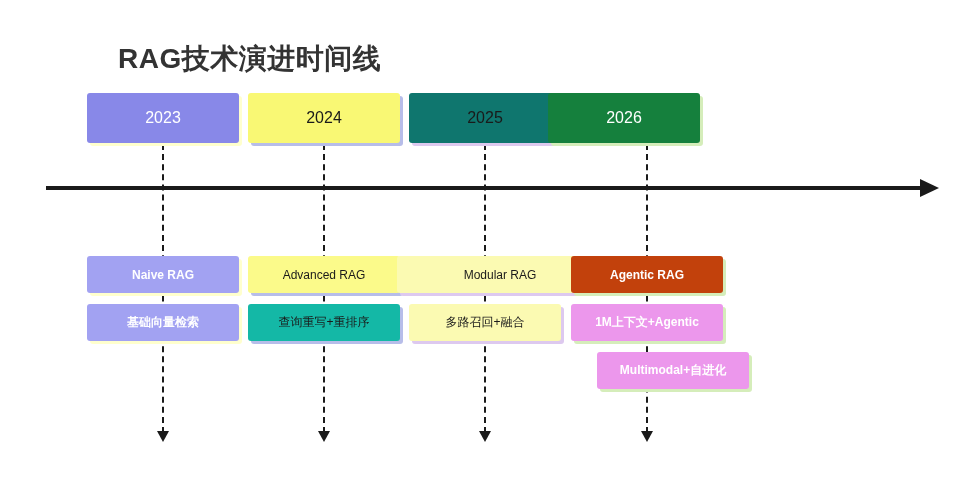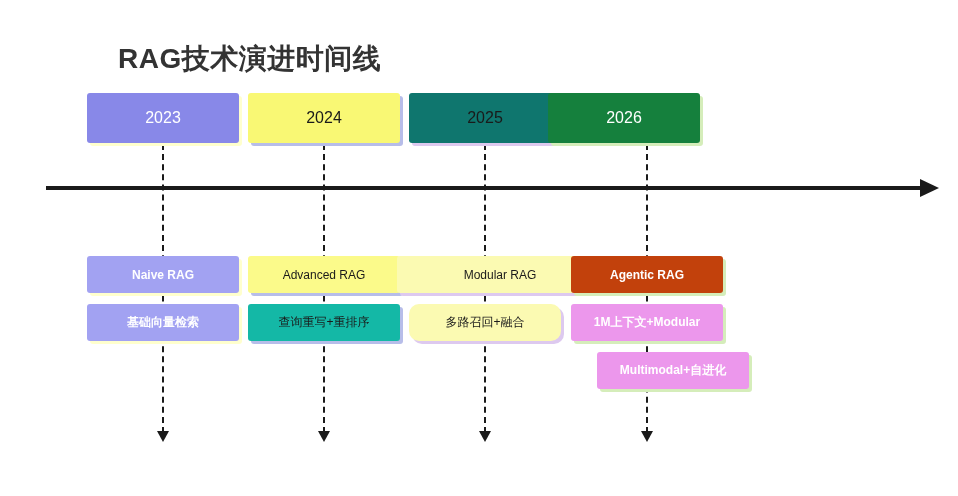--- a/index.html
+++ b/index.html
@@ -98,21 +98,21 @@
       <div class="event-box" style="left: 87px; top: 304px; background: rgb(162, 162, 242); color: rgb(255, 255, 255); box-shadow: rgb(255, 255, 205) 3px 3px 0px; font-weight: bold;">基础向量检索</div>
       <div class="dash-line" style="left: 323px;"></div>
       <div class="dash-arrowhead" style="left: 318px;"></div>
       <div class="year-box" style="left: 248px; background: rgb(249, 248, 116); color: rgb(26, 26, 26); box-shadow: rgb(183, 189, 233) 3px 3px 0px;">2024</div>
       <div class="event-box" style="left: 248px; top: 256px; background: rgb(251, 250, 138); color: rgb(26, 26, 26); box-shadow: rgb(183, 189, 233) 3px 3px 0px;">Advanced RAG</div>
       <div class="event-box" style="left: 248px; top: 304px; background: #14b8a6; color: rgb(26, 26, 26); box-shadow: rgb(183, 189, 233) 3px 3px 0px;">查询重写+重排序</div>
       <div class="dash-line" style="left: 484px;"></div>
       <div class="dash-arrowhead" style="left: 479px;"></div>
       <div class="year-box" style="left: 409px; background: #0f766e; color: rgb(26, 26, 26); box-shadow: rgb(221, 201, 239) 3px 3px 0px;">2025</div>
       <div class="event-box" style="left: 397px; top: 256px; background: rgb(251, 250, 178); color: rgb(26, 26, 26); box-shadow: rgb(221, 201, 239) 3px 3px 0px; padding-left: 27px;">Modular RAG</div>
-      <div class="event-box" style="left: 409px; top: 304px; background: rgb(251, 250, 178); color: rgb(26, 26, 26); box-shadow: rgb(221, 201, 239) 3px 3px 0px; border-radius: 10px;">多路召回+融合</div>
+      <div class="event-box" style="left: 409px; top: 304px; background: rgb(251, 250, 178); color: rgb(26, 26, 26); box-shadow: rgb(221, 201, 239) 3px 3px 0px;">多路召回+融合</div>
       <div class="dash-line" style="left: 646px;"></div>
       <div class="dash-arrowhead" style="left: 641px;"></div>
       <div class="year-box" style="left: 548px; background: #15803d; color: rgb(255, 255, 255); box-shadow: rgb(213, 237, 186) 3px 3px 0px;">2026</div>
       <div class="event-box" style="left: 571px; top: 256px; background: #c2410c; color: rgb(255, 255, 255); box-shadow: rgb(213, 237, 186) 3px 3px 0px; font-weight: bold;">Agentic RAG</div>
-      <div class="event-box" style="left: 571px; top: 304px; background: rgb(236, 151, 236); color: rgb(255, 255, 255); box-shadow: rgb(213, 237, 186) 3px 3px 0px; font-weight: bold;">1M上下文+Modular</div>
+      <div class="event-box" style="left: 571px; top: 304px; background: rgb(236, 151, 236); color: rgb(255, 255, 255); box-shadow: rgb(213, 237, 186) 3px 3px 0px; font-weight: bold;">1M上下文+Agentic</div>
       <div class="event-box" style="left: 571px; top: 352px; background: rgb(236, 151, 236); color: rgb(255, 255, 255); box-shadow: rgb(213, 237, 186) 3px 3px 0px; font-weight: bold; margin-left: 26px;">Multimodal+自进化</div>
     </div>
 </div>
 
 </body></html>

